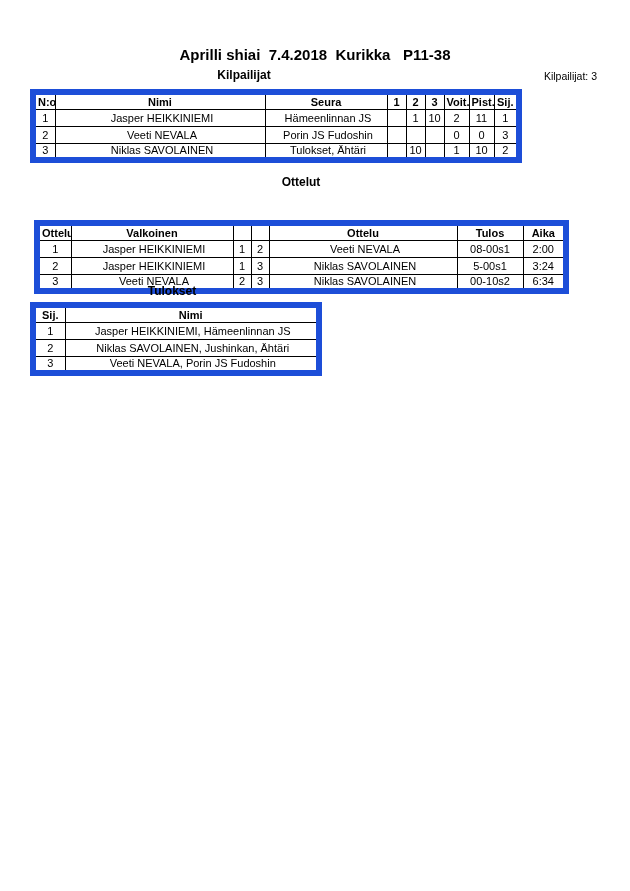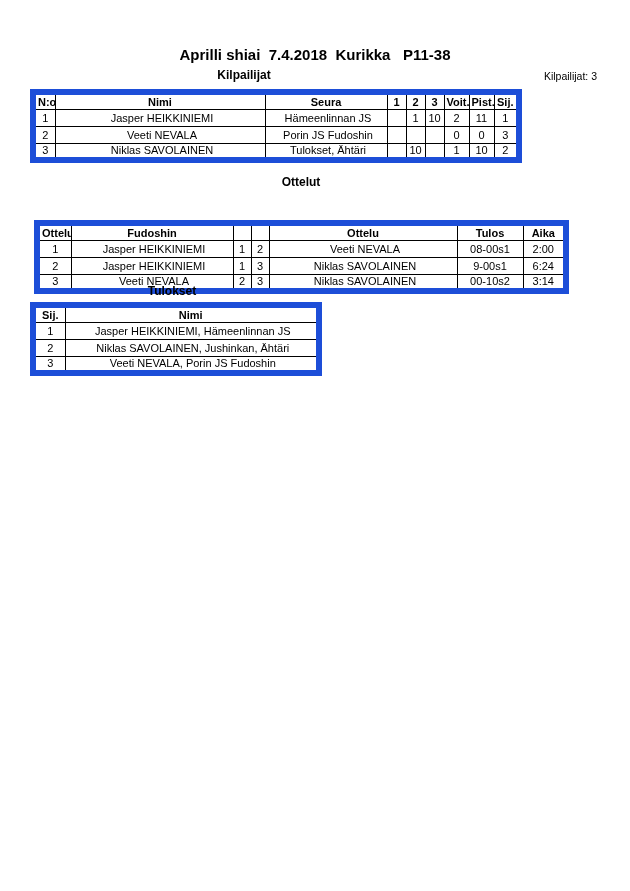--- a/index.html
+++ b/index.html
@@ -135,21 +135,21 @@
       <col style="width:162px">
       <col style="width:18px">
     <col style="width:18px">
       <col style="width:188px">
       <col style="width:66px">
       <col style="width:43px">
   </colgroup>
   <tbody>
       <tr>
     <th>Ottelu</th>
-    <th>Fudoshin</th>
+    <th>Valkoinen</th>
     <th></th>
     <th></th>
     <th>Ottelu</th>
     <th>Tulos</th>
     <th>Aika</th>
   </tr>
   <tr>
     <td>1</td>
     <td class="left">Jasper HEIKKINIEMI</td>
     <td>1</td>
@@ -157,31 +157,31 @@
     <td class="left">Veeti NEVALA</td>
     <td>08-00s1</td>
     <td>2:00</td>
   </tr>
   <tr>
     <td>2</td>
     <td class="left">Jasper HEIKKINIEMI</td>
     <td>1</td>
     <td>3</td>
     <td class="left">Niklas SAVOLAINEN</td>
-    <td>9-00s1</td>
-    <td>6:24</td>
+    <td>5-00s1</td>
+    <td>3:24</td>
   </tr>
   <tr>
     <td>3</td>
     <td class="left">Veeti NEVALA</td>
     <td>2</td>
     <td>3</td>
     <td class="left">Niklas SAVOLAINEN</td>
     <td>00-10s2</td>
-    <td>3:14</td>
+    <td>6:34</td>
   </tr>
 </tbody>
   </table>
 
 <div class="sub-heading tulokset-heading">Tulokset</div>
 
 <table class="results-table">
   <colgroup>
     <col style="width:32px">
       <col style="width:254px">

